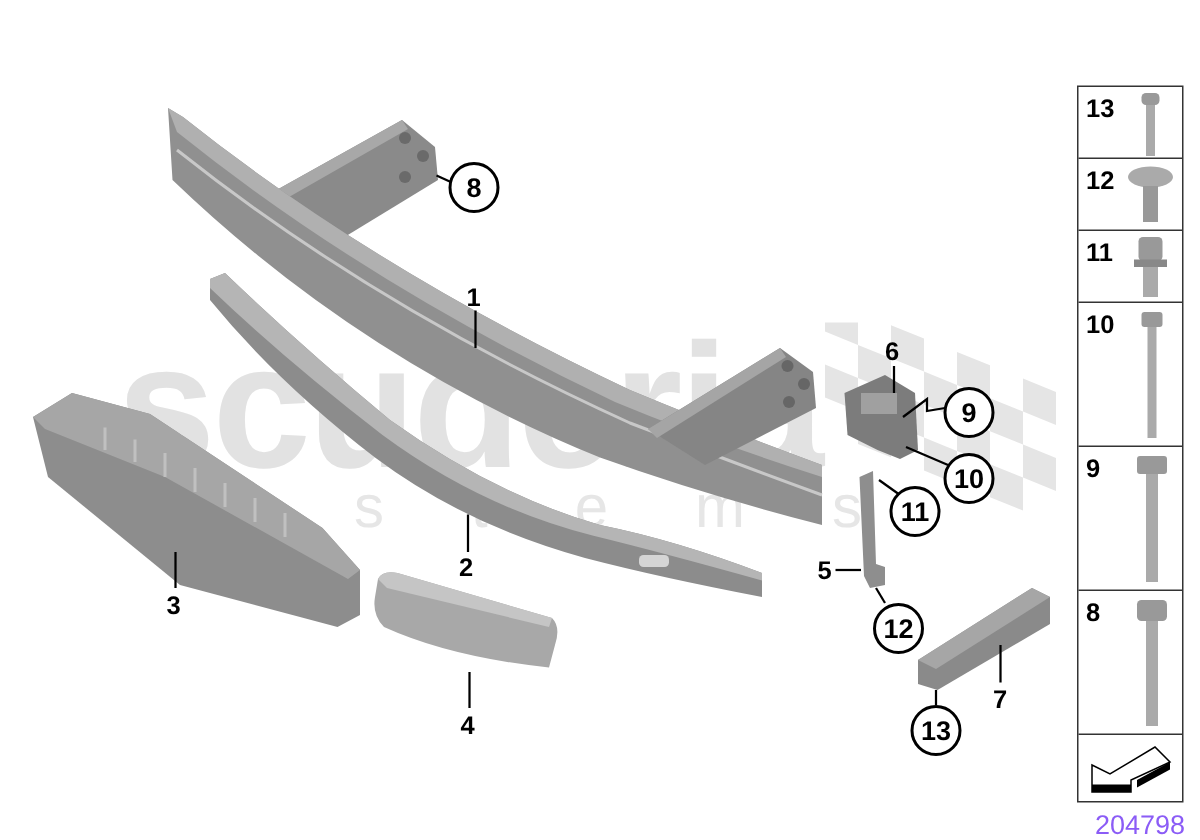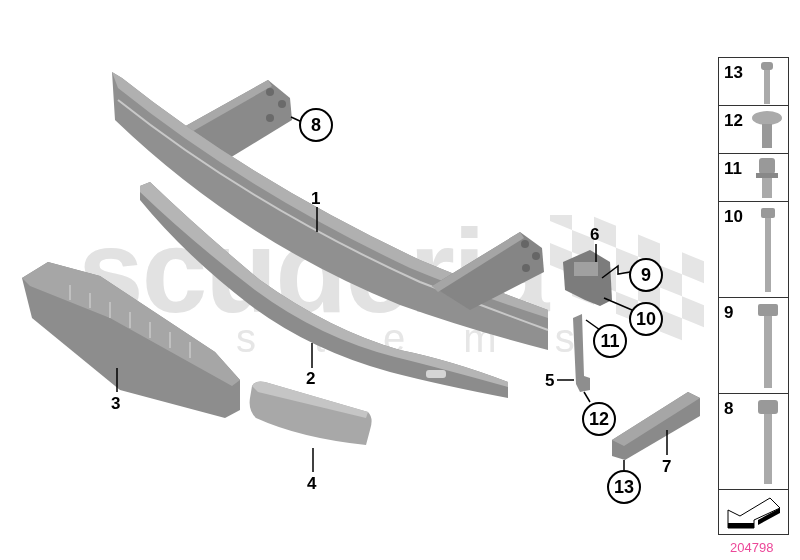--- a/index.html
+++ b/index.html
@@ -7,21 +7,21 @@
   .stage { position:absolute; left:0; top:0; width:800px; height:560px; }
   .wm { position:absolute; font-family:"Liberation Sans", sans-serif; font-weight:bold; color:#e2e2e2; }
   .wm-main { left:78px; top:212px; font-size:118px; letter-spacing:-2px; line-height:1; }
   .wm-sub { left:80px; top:318px; font-size:40px; letter-spacing:58px; font-weight:normal; color:#e6e6e6; line-height:1; }
   .callout { position:absolute; font-weight:bold; color:#000; font-size:17px; line-height:1; }
   .circ { position:absolute; width:34px; height:34px; border:2px solid #000; border-radius:50%; background:#fff; display:flex; align-items:center; justify-content:center; font-weight:bold; font-size:18px; box-sizing:border-box; }
   .circ span { display:block; }
   .legend { position:absolute; left:718px; top:57px; width:71px; height:478px; border:1px solid #333; box-sizing:border-box; background:#fff; }
   .cell { position:absolute; left:0; width:69px; border-bottom:1px solid #333; box-sizing:border-box; }
   .cell .num { position:absolute; left:5px; top:5px; font-weight:bold; font-size:17px; }
-  .footer-id { position:absolute; left:730px; top:540px; font-size:13px; color:#ec4899; }
+  .footer-id { position:absolute; left:730px; top:540px; font-size:18px; color:#8b5cf6; }
 </style>
 </head>
 <body>
 
 <div class="stage">
 
   <div class="wm wm-main">scuderia</div>
   <div class="wm wm-sub">systems</div>
 
   <svg style="position:absolute;left:540px;top:215px" width="180" height="140" viewBox="0 0 180 140">

